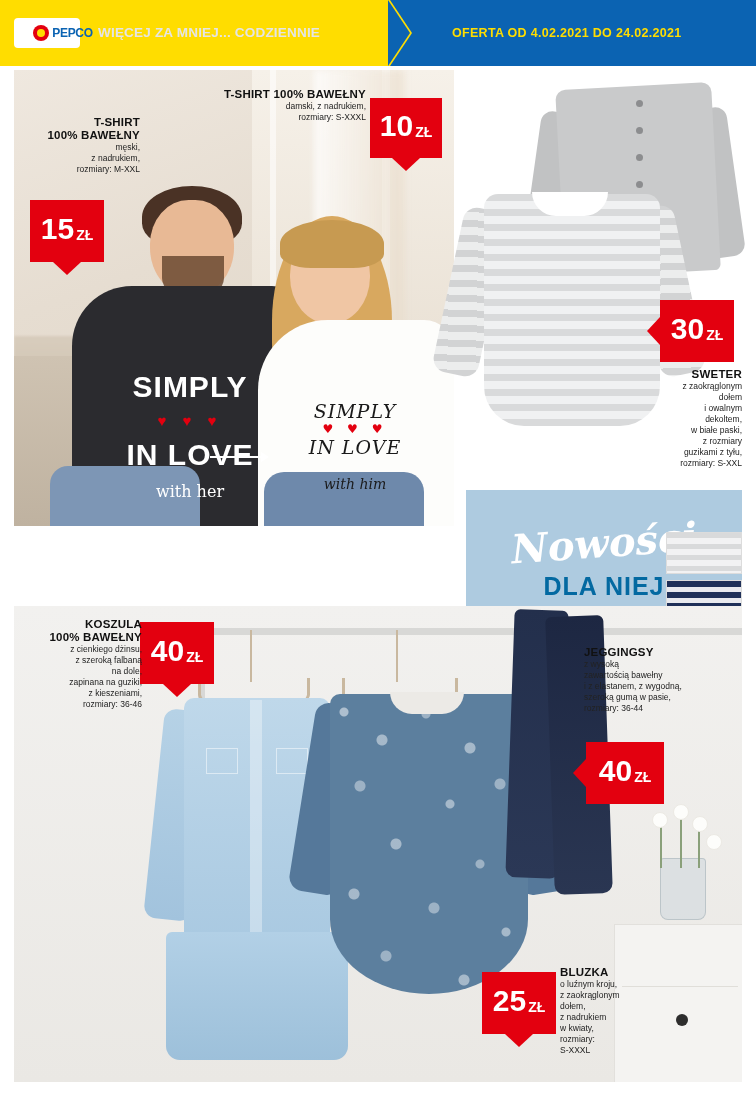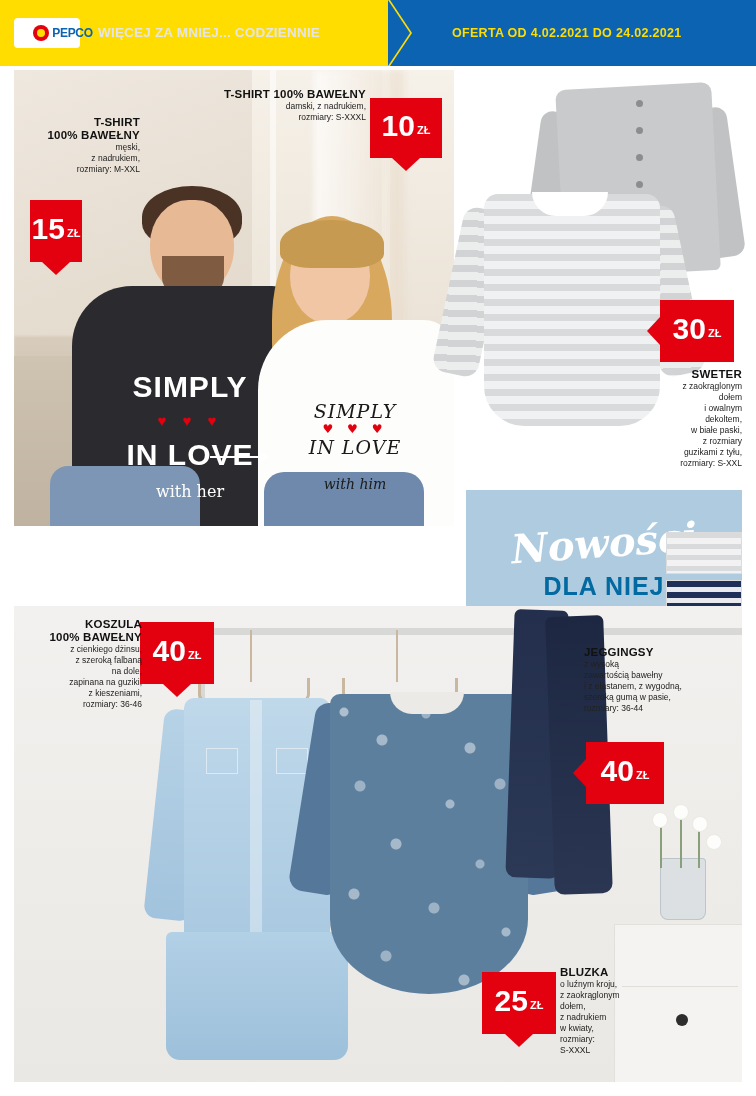--- a/index.html
+++ b/index.html
@@ -198,23 +198,23 @@
     border-top:13px solid #e3000f;
   }
   .tag-pointleft::after{
     content:""; position:absolute; left:-13px; top:50%; transform:translateY(-50%);
     width:0;height:0;
     border-top:14px solid transparent;
     border-bottom:14px solid transparent;
     border-right:13px solid #e3000f;
   }
   .tag-num{ font-size:30px; line-height:1; }
-  .tag-cur{ font-size:11px; line-height:1; margin-left:2px; margin-top:14px; }
-
-  #tag-15 { left:30px; top:200px; width:52px; height:62px; padding-top:14px; }
+  .tag-cur{ font-size:14px; line-height:1; margin-left:2px; margin-top:14px; }
+
+  #tag-15 { left:30px; top:200px; width:74px; height:62px; padding-top:14px; }
   #tag-10 { left:370px; top:98px; width:72px; height:60px; padding-top:13px; }
   #tag-30 { left:660px; top:300px; width:74px; height:62px; padding-top:14px; }
   #tag-40a{ left:140px; top:622px; width:74px; height:62px; padding-top:14px; }
   #tag-40b{ left:586px; top:742px; width:78px; height:62px; padding-top:14px; }
   #tag-25 { left:482px; top:972px; width:74px; height:62px; padding-top:14px; }
   .lbl-title { font-size:11.5px; font-weight:bold; color:#111; line-height:13px; letter-spacing:.2px;}
   .lbl-desc { font-size:8.5px; color:#222; line-height:11px; }
 
   #lbl-tshirt-m { left:30px; top:116px; width:110px; text-align:right; }
   #lbl-tshirt-w { left:206px; top:88px; width:160px; text-align:right; }

